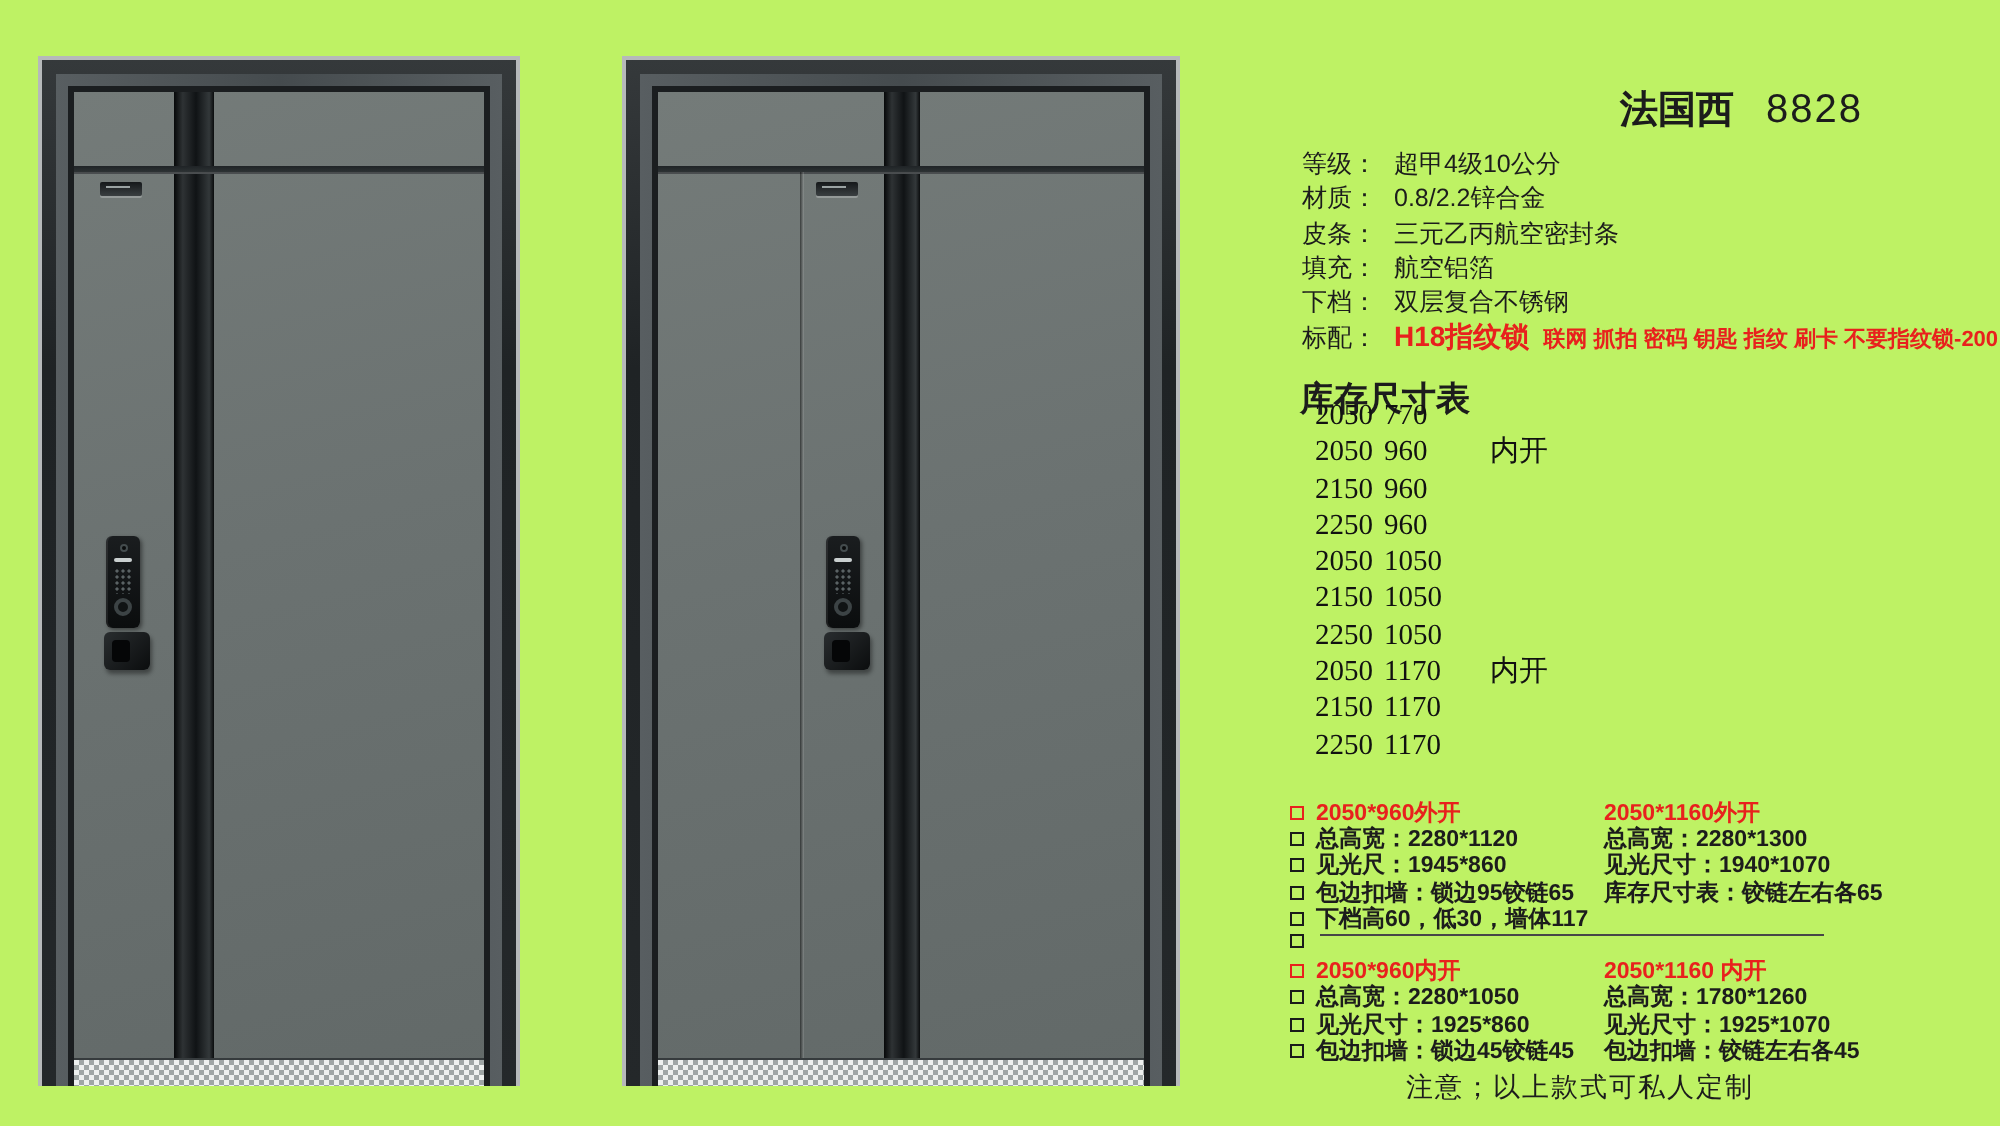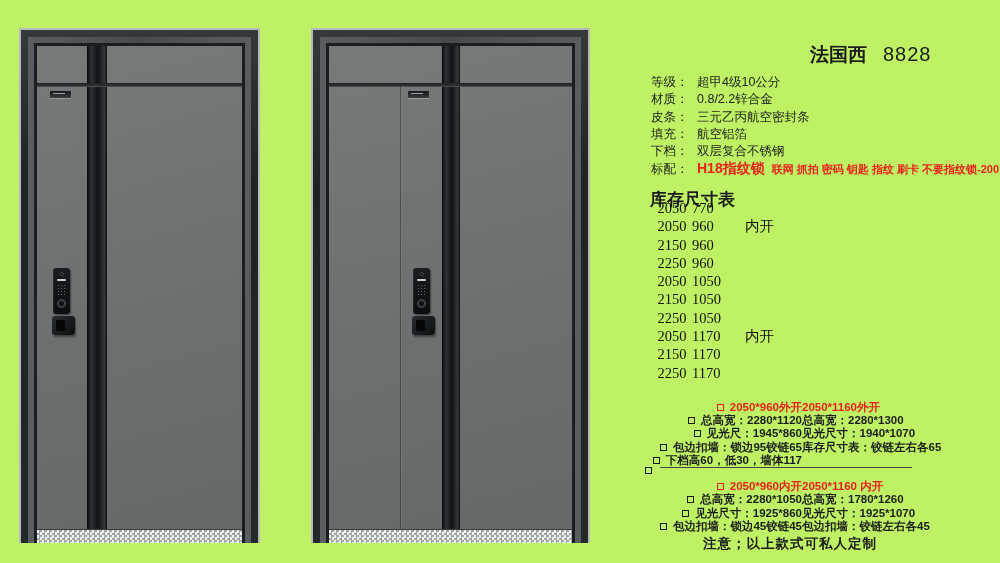--- a/index.html
+++ b/index.html
@@ -54,28 +54,28 @@
   .stock-title{position:absolute;left:650px;top:176px;font-size:17px;font-weight:700;margin-top:12px;}
   .stock-table{position:absolute;left:652px;top:199px;font-family:"Liberation Serif", serif;
                font-size:14.5px;color:#111;}
   .size-row{height:18.3px;line-height:18.3px;white-space:nowrap;}
   .size-row .h{display:inline-block;width:40px;text-align:center;}
   .size-row .w{display:inline-block;width:53px;}
   .size-row .n{display:inline-block;}
 
   .blocks{position:absolute;left:645px;top:401px;width:330px;font-size:11.5px;font-weight:600;}
   .dim-row{display:flex;height:13.2px;line-height:13.2px;white-space:nowrap;}
-  .cell1{flex:0 0 157px;text-align:right;}
+  .cell1{flex:0 0 157px;}
   .cell2{flex:1;}
   .cb{display:inline-block;width:5px;height:5px;border:1.5px solid #1a1a1a;margin-right:6px;position:relative;top:0px;}
   .cb.red{border-color:#e8211d;}
   .dim-title{color:#e8211d;}
   .hline{display:inline-block;width:252px;height:1.5px;background:#474747;vertical-align:middle;margin-left:2px;}
 
-  .custom-note{position:absolute;left:703px;top:535px;font-size:13.5px;font-weight:700;letter-spacing:1px;}
+  .custom-note{position:absolute;left:703px;top:535px;font-size:13.5px;font-weight:400;letter-spacing:1px;}
 </style>
 </head>
 <body>
 
 <div id="page">
 
   <div class="door" style="left:19px;width:241px;">
     <div class="f1">
       <div class="f2">
         <div class="f3">

